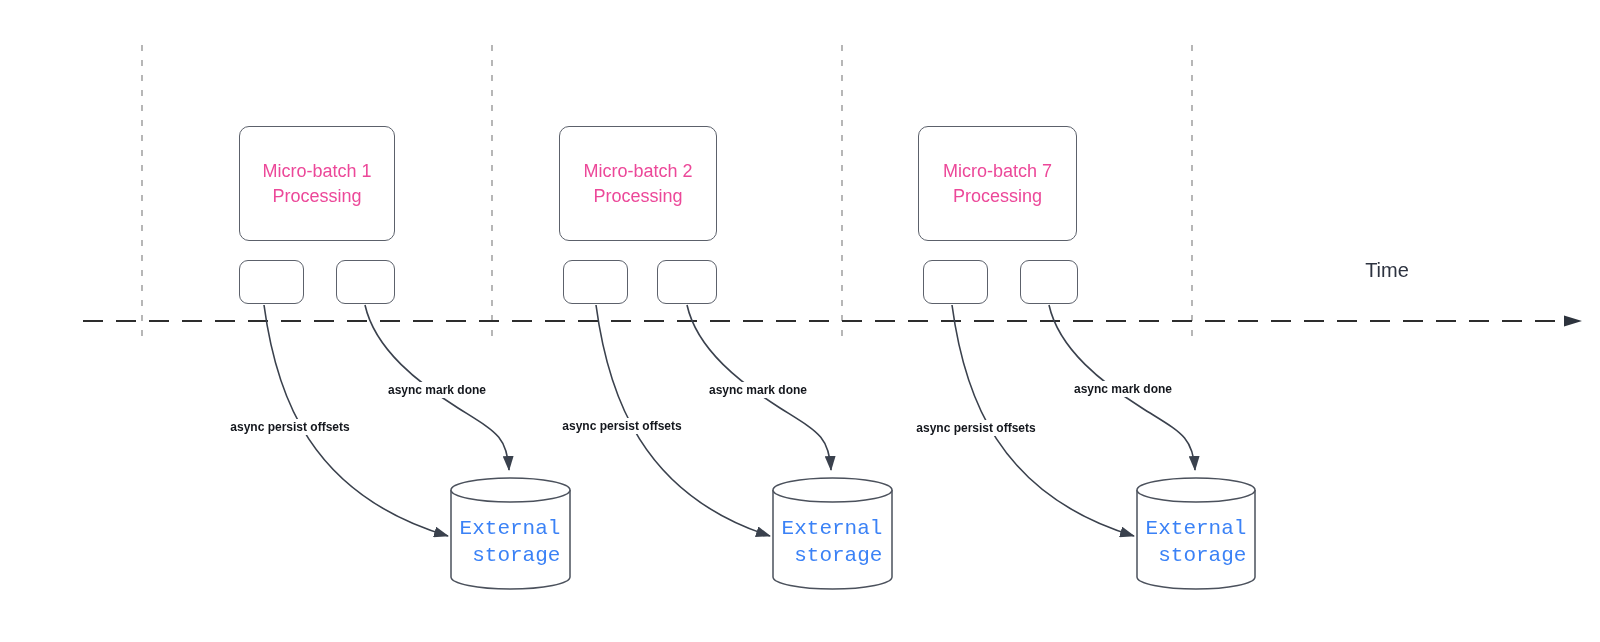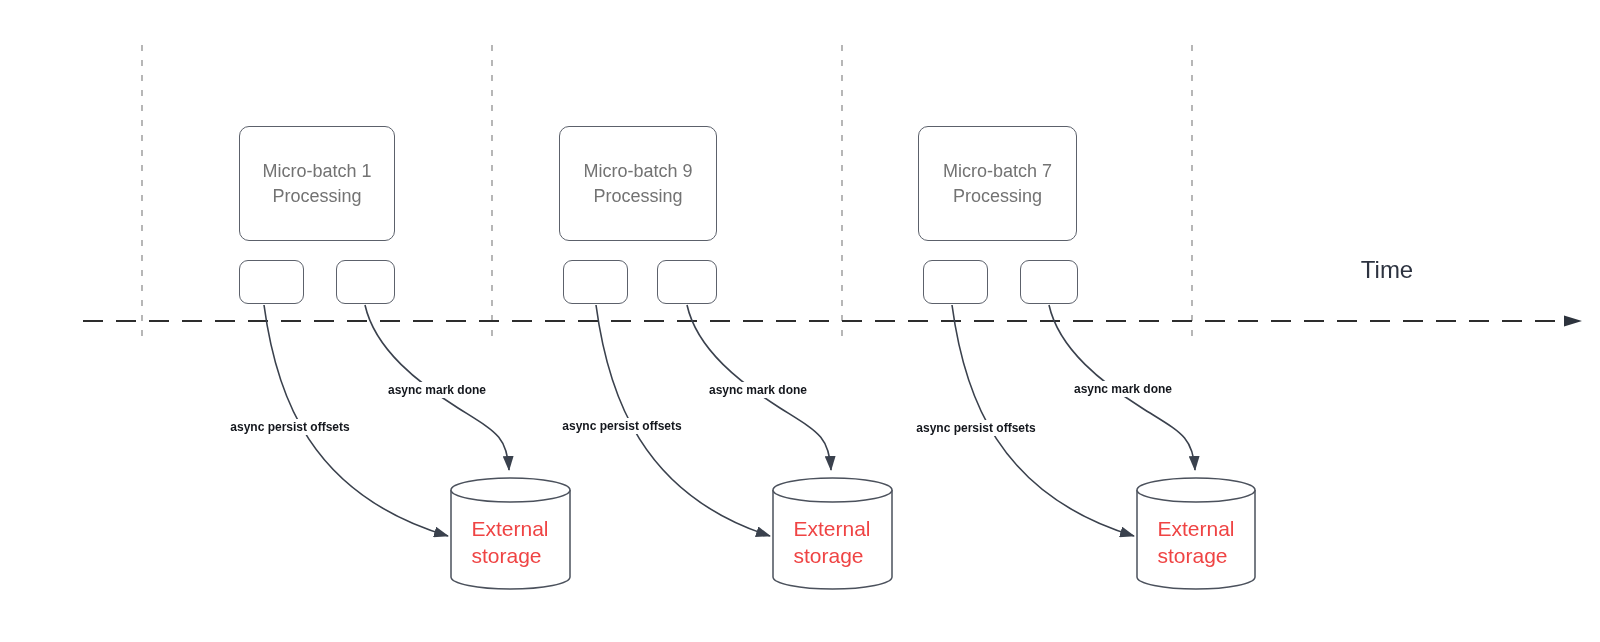--- a/index.html
+++ b/index.html
@@ -3,34 +3,34 @@
 <meta charset="utf-8">
 <style>
   html,body{margin:0;padding:0;background:#fff;}
   .canvas{
     position:relative;width:1600px;height:642px;background:#ffffff;
     font-family:"Liberation Sans","DejaVu Sans",sans-serif;overflow:hidden;
   }
   svg.layer{position:absolute;left:0;top:0;width:1600px;height:642px;}
   .node{position:absolute;background:#ffffff;border:1.5px solid #5c616b;box-sizing:border-box;z-index:2;}
   .bigbox{border-radius:10px;display:flex;align-items:center;justify-content:center;text-align:center;}
-  .node-text{font-size:18px;line-height:1.35;color:#737373;white-space:pre-line;}
+  .node-text{font-size:18px;line-height:1.35;color:#ec4899;white-space:pre-line;}
   .smallbox{height:44px;border-radius:9px;}
   .arrow-label{
     position:absolute;transform:translate(-50%,-50%);z-index:3;
     font-size:12px;font-weight:bold;color:#14171d;background:#ffffff;
     padding:1px 4px;white-space:nowrap;
   }
   .storage-label{
     position:absolute;transform:translate(-50%,-50%);z-index:3;
-    font-size:21px;line-height:1.3;color:#ef4444;text-align:left;white-space:pre-line;
+    font-size:21px;line-height:1.3;color:#3b82f6;text-align:right;white-space:pre-line;font-family:Liberation Mono, monospace;
   }
   .time-label{
     position:absolute;transform:translate(-50%,-50%);z-index:3;
-    font-size:24px;color:#2d3340;white-space:nowrap;
+    font-size:20px;color:#2d3340;white-space:nowrap;
   }
 </style>
 </head>
 <body>
 
 <div class="canvas">
 
   <svg class="layer" viewBox="0 0 1600 642" xmlns="http://www.w3.org/2000/svg">
     <defs>
       <marker id="ah" markerUnits="userSpaceOnUse" markerWidth="15" markerHeight="11" viewBox="0 0 15 11" refX="14" refY="5.5" orient="auto">
@@ -77,21 +77,21 @@
     <div class="node smallbox" style="left:239px;top:260px;width:65px"></div>
     <div class="node smallbox" style="left:336px;top:260px;width:59px"></div>
     <div class="arrow-label" style="left:290px;top:427px">async persist offsets</div>
     <div class="arrow-label" style="left:437px;top:390px">async mark done</div>
     <div class="storage-label" style="left:510px;top:542px">External
 storage</div>
   </div>
 
   <div>
     <div class="node bigbox" style="left:559px;top:126px;width:158px;height:115px">
-      <span class="node-text">Micro-batch 9
+      <span class="node-text">Micro-batch 2
 Processing</span>
     </div>
     <div class="node smallbox" style="left:563px;top:260px;width:65px"></div>
     <div class="node smallbox" style="left:657px;top:260px;width:60px"></div>
     <div class="arrow-label" style="left:622px;top:426px">async persist offsets</div>
     <div class="arrow-label" style="left:758px;top:390px">async mark done</div>
     <div class="storage-label" style="left:832px;top:542px">External
 storage</div>
   </div>
 

